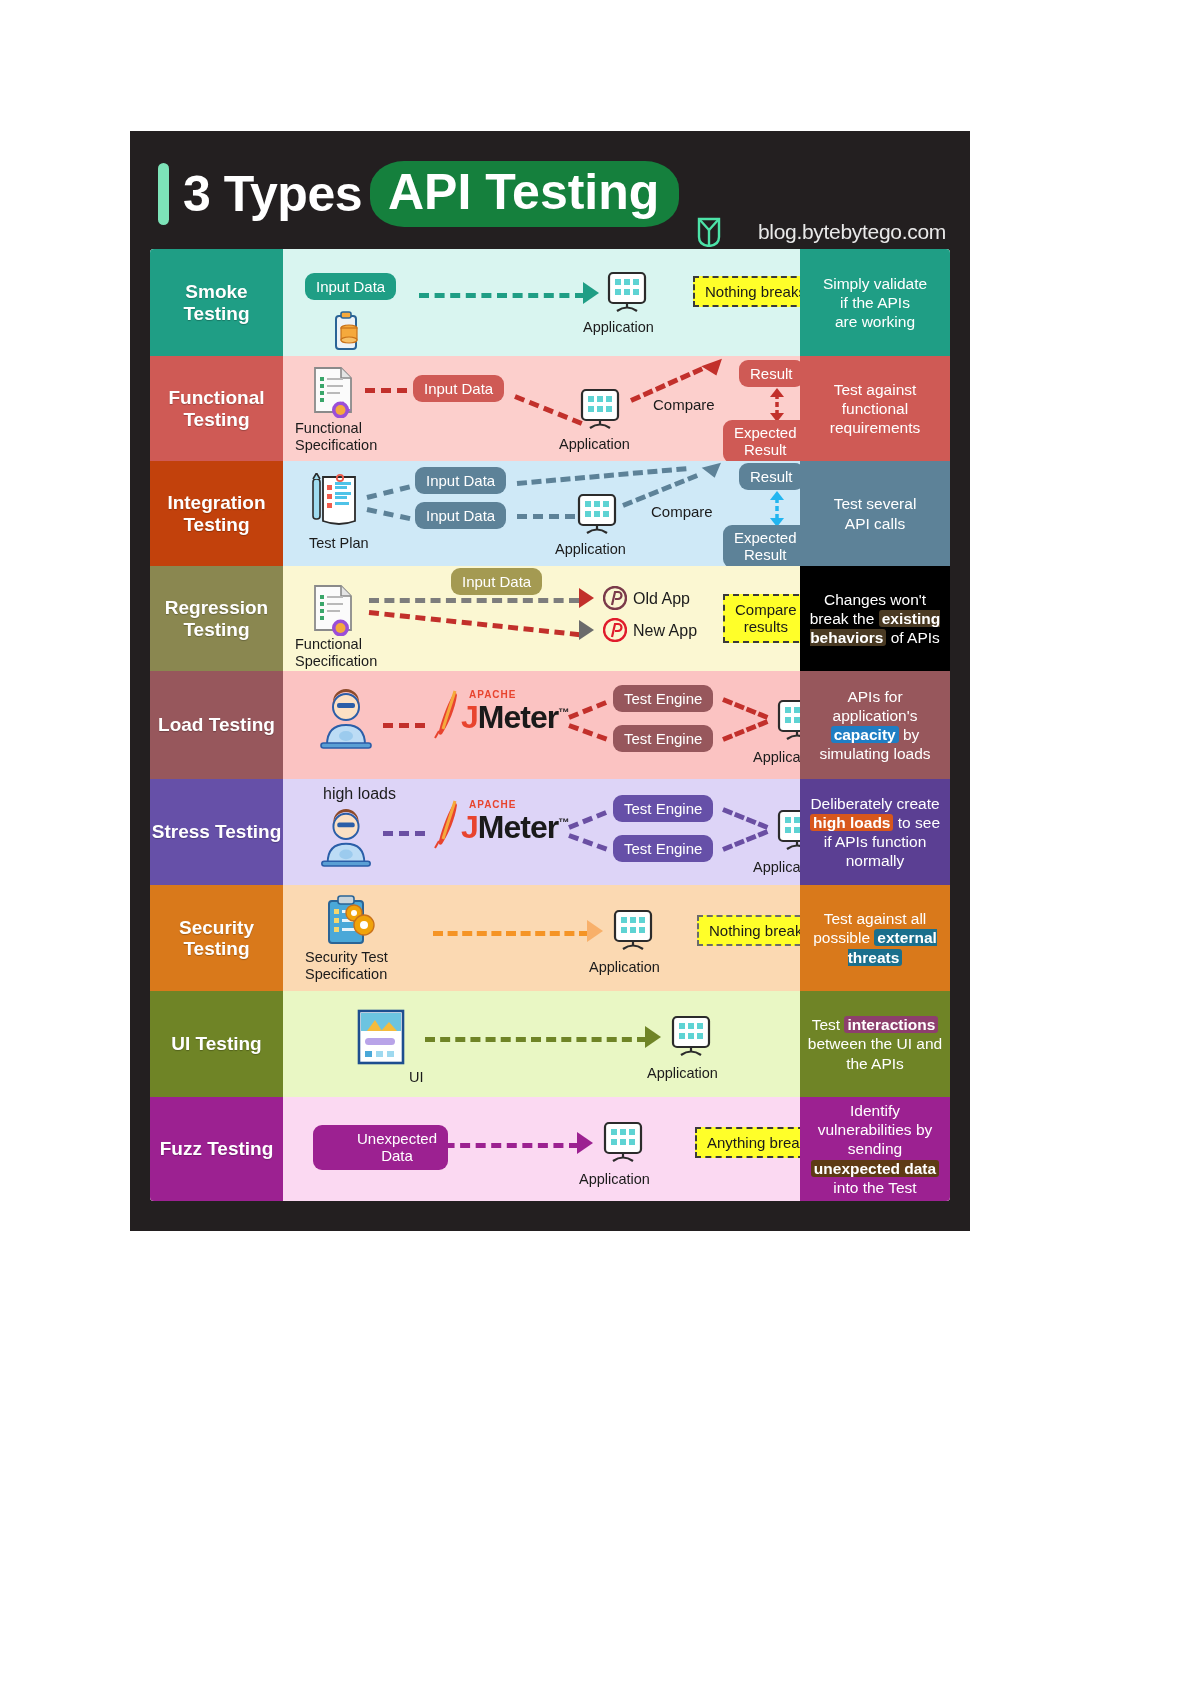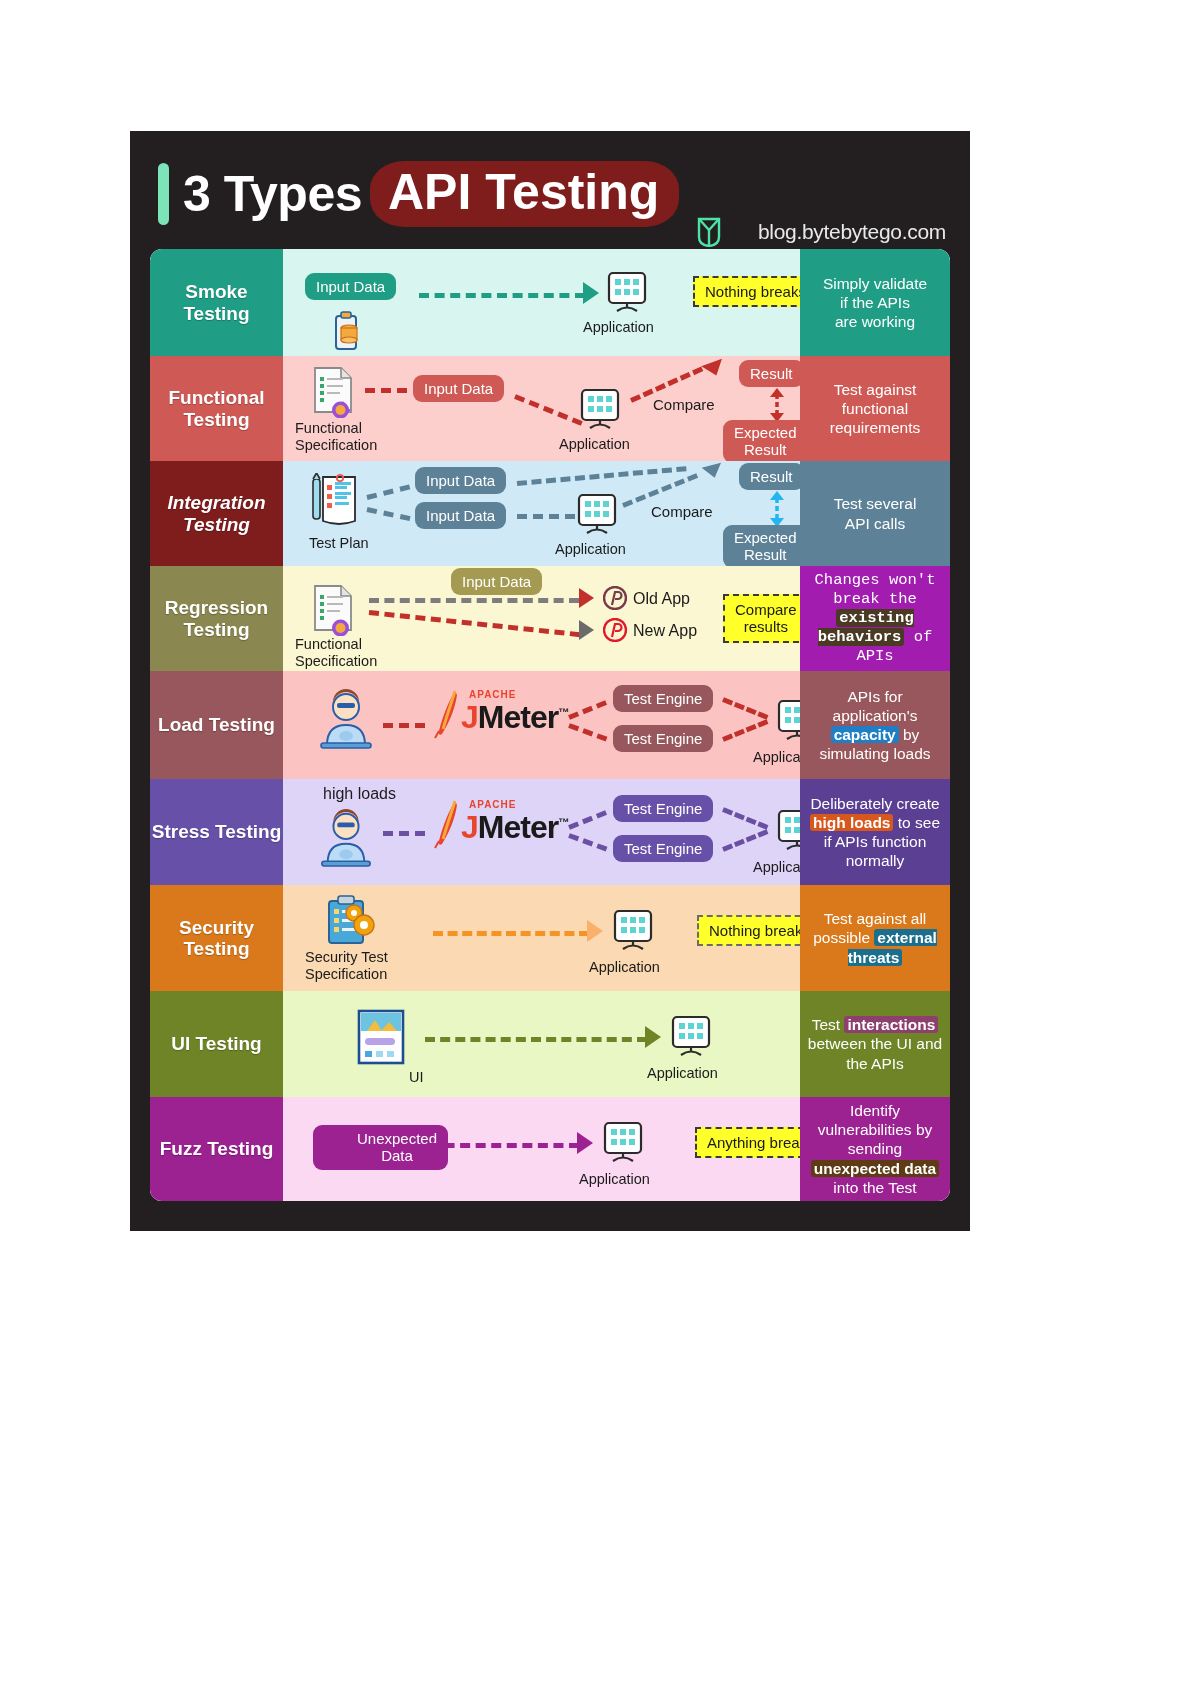--- a/index.html
+++ b/index.html
@@ -19,33 +19,33 @@
   
   .header { position: relative; height: 100px; }
   .title-wrap { display: flex; align-items: center; gap: 14px; padding-left: 8px; padding-top: 12px; }
   .accent-bar { width: 11px; height: 62px; background: #7de3b8; border-radius: 6px; flex: none; }
   .title-main {
     font-size: 50px; font-weight: bold; color: #ffffff; letter-spacing: -0.5px;
     line-height: 1; white-space: nowrap;
   }
   .title-hl {
     font-size: 50px; font-weight: bold; color: #ffffff; line-height: 1;
-    background: #7f1d1d; border-radius: 34px/28px;
+    background: #15803d; border-radius: 34px/28px;
     padding: 6px 20px 10px 18px; margin-left: -6px; white-space: nowrap;
   }
   .brand {
     position: absolute; right: 4px; bottom: 2px;
     display: flex; align-items: center; gap: 8px;
   }
   .brand-logo { width: 26px; height: 30px; flex: none; }
   .brand-text { color: #e9e9e9; font-size: 21px; letter-spacing: -0.3px; margin-left: 28px; }
 
   
   .table {
-    width: 100%; border-radius: 12px; overflow: hidden; background: #fff;
+    width: 100%; border-radius: 4px; overflow: hidden; background: #fff;
   }
   .row { display: flex; width: 100%; min-height: 78px; }
   .c-label {
     width: 133px; flex: none; display: flex; align-items: center; justify-content: center;
     color: #fff; font-weight: bold; font-size: 19px; line-height: 1.12; text-align: center;
     text-shadow: 0 1px 1px rgba(0,0,0,.25);
   }
   .c-diagram { flex: 1 1 auto; position: relative; overflow: hidden; }
   .c-desc {
     width: 150px; flex: none; display: flex; align-items: center; justify-content: center;
@@ -200,21 +200,21 @@
         <div class="c-desc" style="background:#cf5a55;">
           <span>
             <span class="dtext">Test against</span>
             <span class="dtext">functional</span>
             <span class="dtext">requirements</span>
           </span>
         </div>
       </div>
 
       <div class="row" style="background:#cfe9f7;height:105px;">
-        <div class="c-label" style="background:#7f1d1d;font-style:italic;">
+        <div class="c-label" style="background:#c2410c;">
           <span>Integration Testing</span>
         </div>
         <div class="c-diagram">
           <span class="d" style="left:26px;top:12px;">
             <svg width="52" height="56" viewBox="0 0 52 56">
               <path d="M14 4 H46 V48 Q30 54 14 48 Z" fill="#fff" stroke="#2b2b2b" stroke-width="1.8"></path>
               <g fill="#ef5b4c">
                   <rect x="18" y="12" width="5" height="5"></rect>
                   <rect x="18" y="21" width="5" height="5"></rect>
                   <rect x="18" y="30" width="5" height="5"></rect>
@@ -312,21 +312,21 @@
           <div class="tri" style="left:296px;top:54px;border-width:10px 0 10px 15px;border-color:transparent transparent transparent #6b6b6b;"></div>
           <span class="d" style="left:320px;top:52px;">
             <svg width="24" height="24" viewBox="0 0 24 24">
               <circle cx="12" cy="12" r="11" fill="none" stroke="#e01c2c" stroke-width="2.4"></circle>
               <path d="M9 19 L12 6 h3 a3.5 3.5 0 0 1 0 7 h-3" fill="none" stroke="#e01c2c" stroke-width="2.2"></path>
             </svg>
           </span>
           <div class="cap" style="left:350px;top:56px;font-size:16px;">New App</div>
           <div class="note" style="left:440px;top:28px;line-height:1.15;text-align:center;">Compare<br>results</div>
         </div>
-        <div class="c-desc" style="background:#a21caf;font-family:Liberation Mono, monospace;">
+        <div class="c-desc" style="background:#000000;">
           <span>
             <span>Changes won't break the</span>
             <span class="hl" style="background:#4a3a23;">existing behaviors</span>
             <span>of APIs</span>
           </span>
         </div>
       </div>
 
       <div class="row" style="background:#fbc3c2;height:108px;">
         <div class="c-label" style="background:#97575c;">

